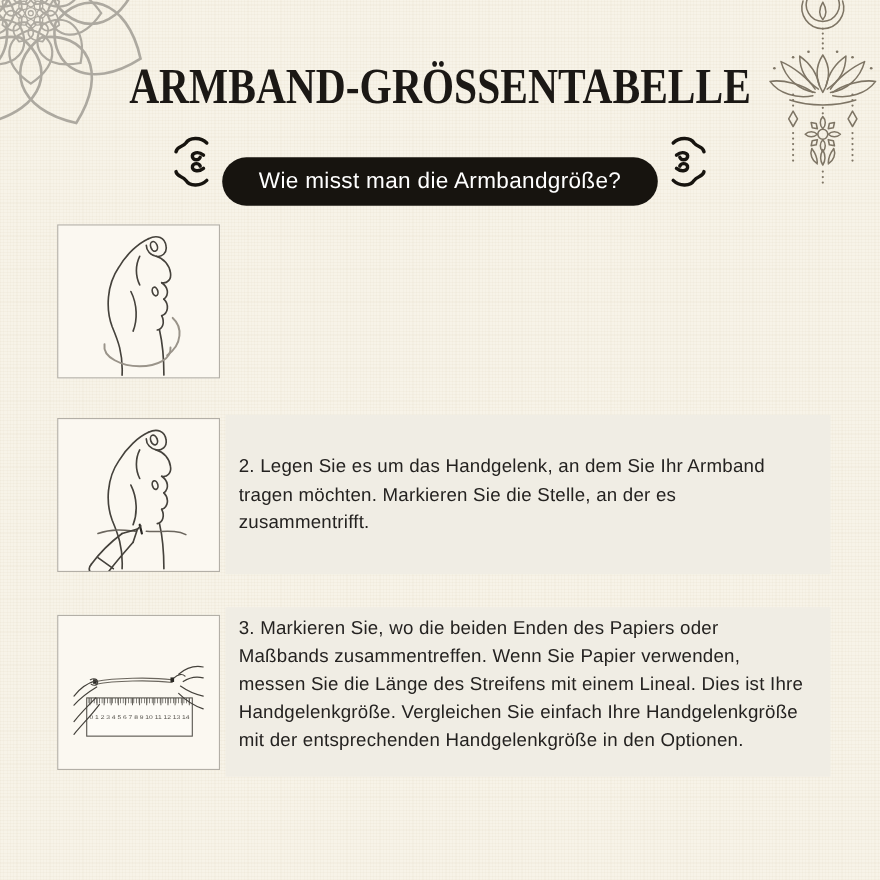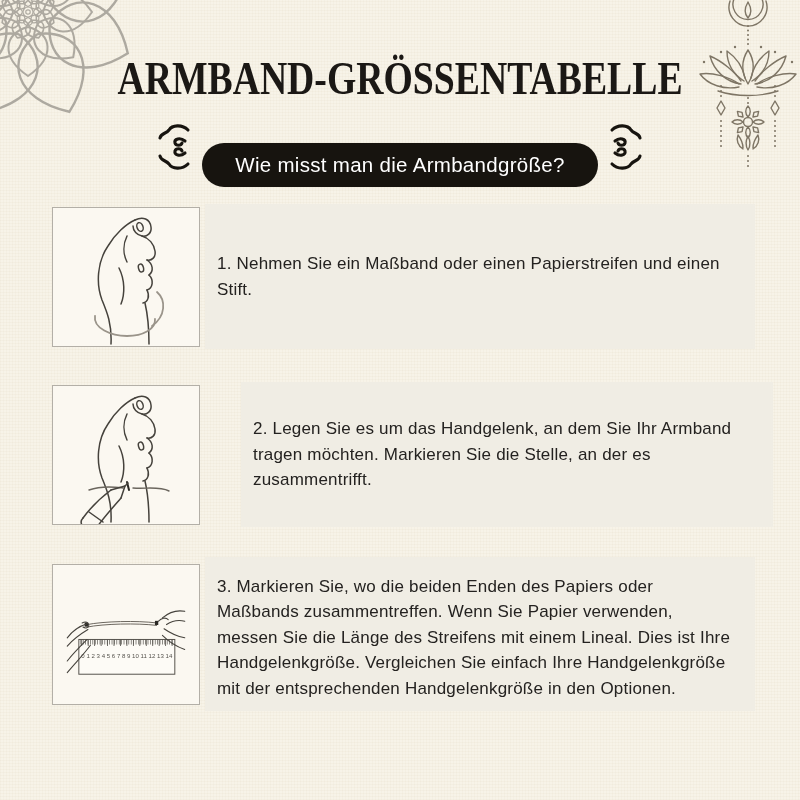--- a/index.html
+++ b/index.html
@@ -48,39 +48,39 @@
     letter-spacing:0.3px;
     font-family:"Liberation Sans", sans-serif;
     display:flex; align-items:center;margin-top:36px;
   }
   .flourish { width:34px; height:52px; }
   .flourish.right { transform:scaleX(-1); }
 
   .steps { margin:31px 0 0 52px; width:703px; }
   .step-row { display:flex; align-items:center; }
   .step-row.gap1 { margin-bottom:33px; }
-  .step-row.gap2 { margin-bottom:30px;gap:36px; }
+  .step-row.gap2 { margin-bottom:30px; }
   .illus {
     flex:none;
     width:148px;
     background:#fbf8f1;
     border:1px solid #b3afa7;
     margin-right:5px;
   }
   .illus.h1 { height:140px; }
   .illus.h3 { height:141px; }
   .illus svg { display:block; width:100%; height:100%; }
   .panel {
     flex:1;
     background:#f0ede4;
     display:flex;
     align-items:center;
   }
   .panel.p1, .panel.p2 { min-height:145px; }
-  .panel.p3 { min-height:154px; align-items:flex-end; }
+  .panel.p3 { min-height:154px; align-items:flex-start; }
   .panel-text {
     padding:10px 0 10px 12px;
     width:532px;
     font-size:17px;
     line-height:1.5;
     letter-spacing:0.2px;
     color:#242220;
   }
   .panel.p3 .panel-text { padding-top:6px; }
 </style>
@@ -249,23 +249,20 @@
           <path d="M92,95 C95,108 96,122 96,136"></path>
           <path d="M66,60 C72,72 72,86 68,96"></path>
           <path d="M74,28 C70,36 70,46 74,54"></path>
         </g>
         <g fill="none" stroke="#9a948a" stroke-width="1.8" stroke-linecap="round">
           <path d="M42,108 C40,120 58,128 74,128 C90,128 103,121 102,111"></path>
           <path d="M104,84 C113,92 113,108 99,118"></path>
         </g>
       </svg>
     </div>
-    <div class="panel p1">
-      <p class="panel-text">1. Nehmen Sie ein Maßband oder einen Papierstreifen und einen Stift.</p>
-    </div>
   </div>
 
   <div class="step-row gap2">
     <div class="illus h1">
       <svg viewBox="0 0 146 138" aria-hidden="true">
         <g fill="none" stroke="#45423c" stroke-width="1.5" stroke-linecap="round">
           <path d="M58,136 C59,116 54,104 49,92 C43,76 44,54 55,38 C62,26 73,16 82,12"></path>
           <path d="M82,12 C90,8 97,11 98,19 C99,25 94,29 89,28 C84,27 80,23 80,18"></path>
           <ellipse cx="87" cy="19" rx="3" ry="4.5" transform="rotate(-20 87 19)"></ellipse>
           <path d="M89,28 C96,30 101,36 102,43 C103,49 99,53 94,52"></path>

